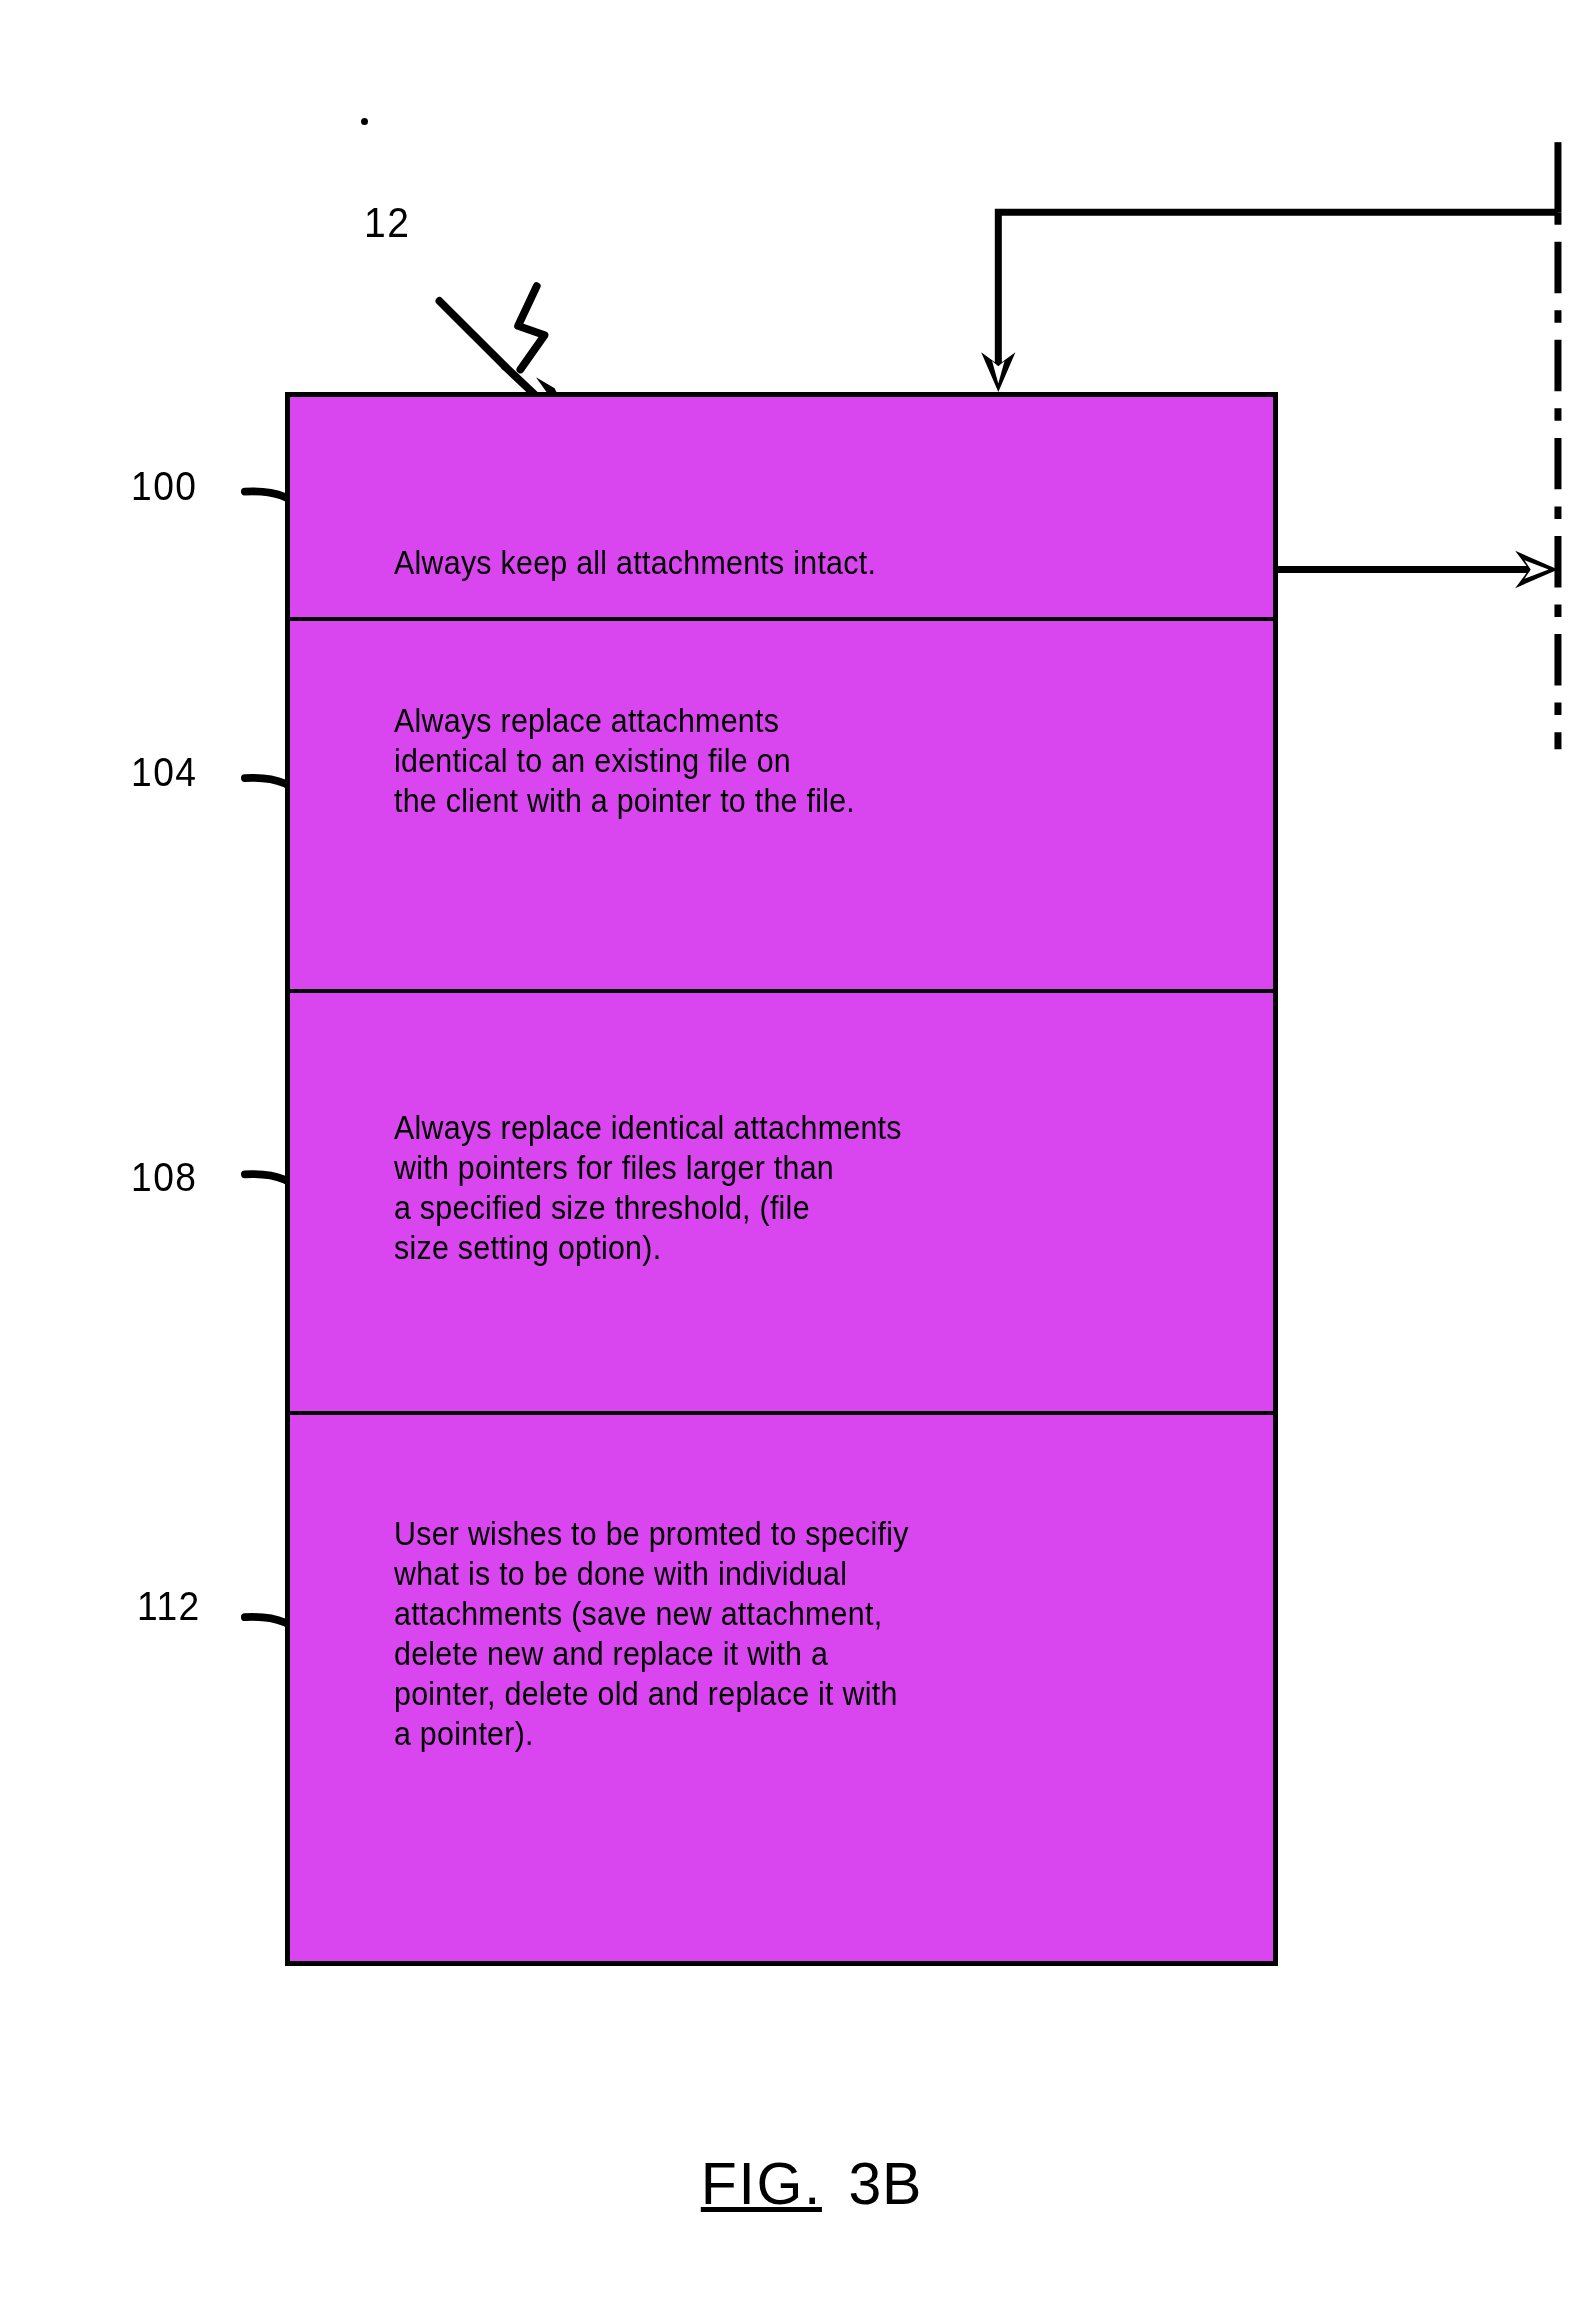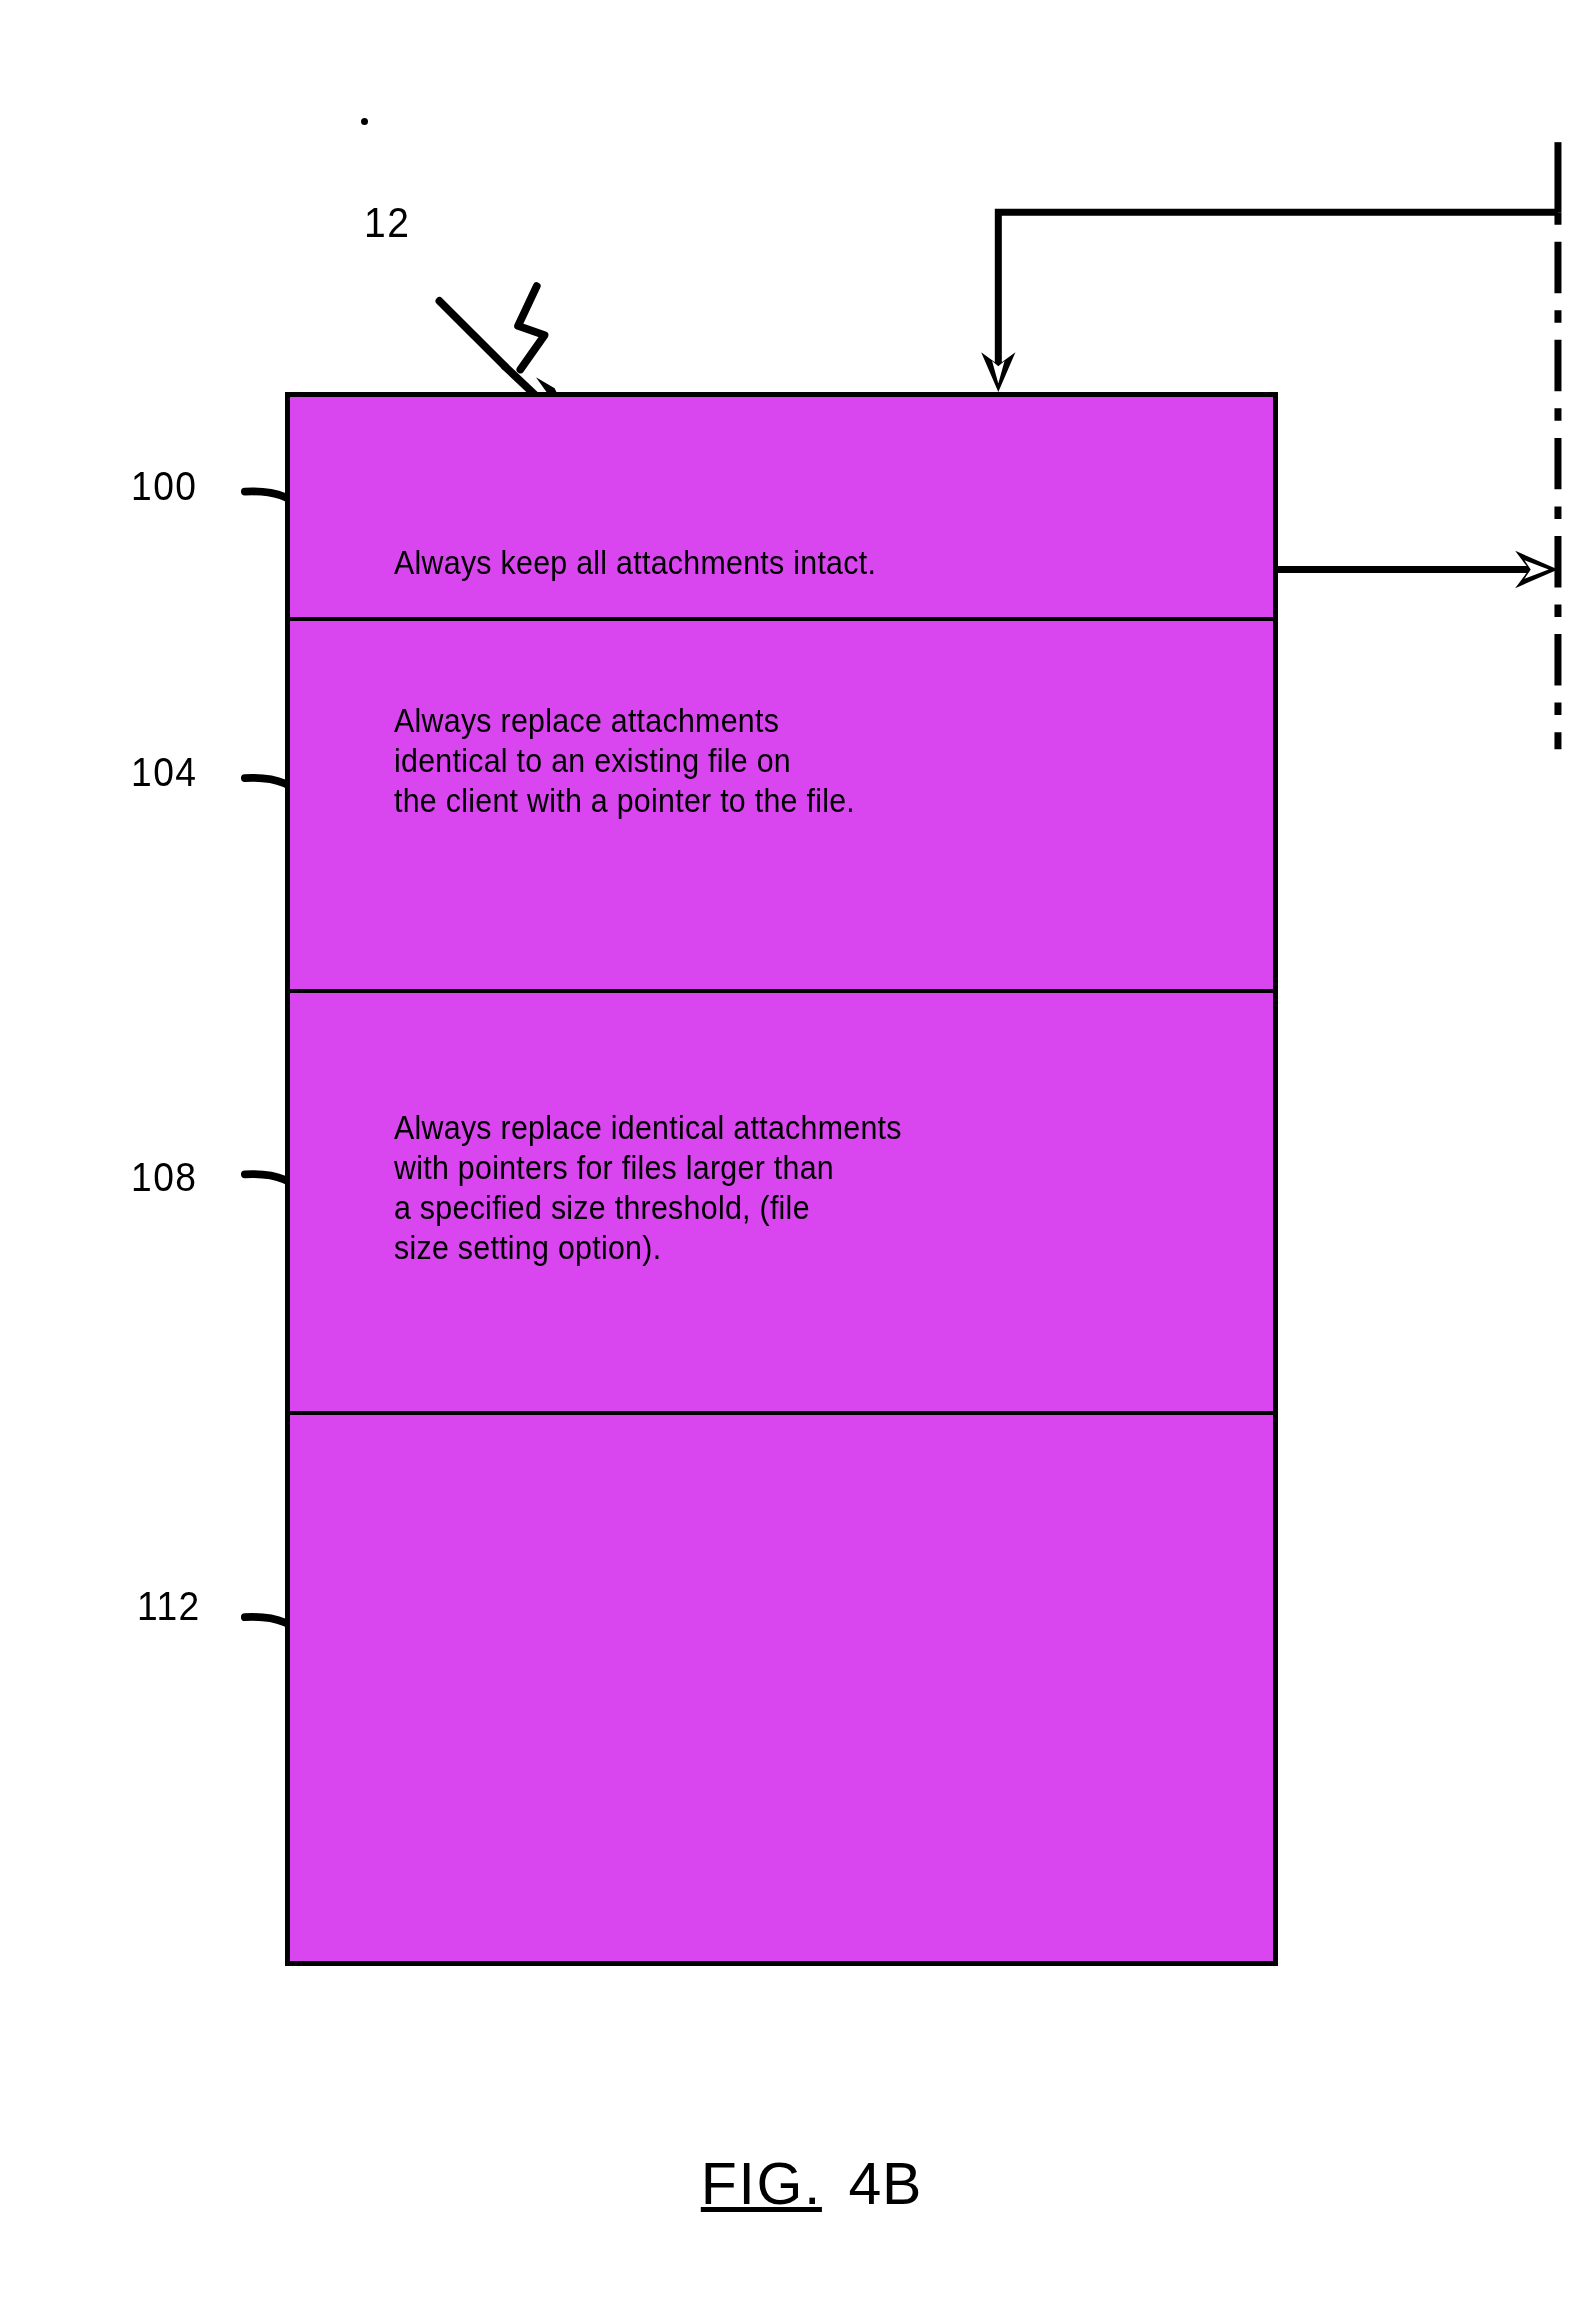--- a/index.html
+++ b/index.html
@@ -211,21 +211,29 @@
     </div>
 
     <div class="option-row" id="row-108">
       <div class="row-text">Always replace identical attachments
 with pointers for files larger than
 a specified size threshold, (file
 size setting option).</div>
       <div class="row-divider" style="bottom:-2.3px;"></div>
     </div>
 
+    <div class="option-row" id="row-112">
+      <div class="row-text">User wishes to be promted to specifiy
+what is to be done with individual
+attachments (save new attachment,
+delete new and replace it with a
+pointer, delete old and replace it with
+a pointer).</div>
+    </div>
 
   </div>
 
   <div id="fig-caption">
-    <span class="fig-word">FIG.</span><span class="fig-number">4B</span>
+    <span class="fig-word">FIG.</span><span class="fig-number">3B</span>
   </div>
 
 </div>
 
 
 </body></html>

